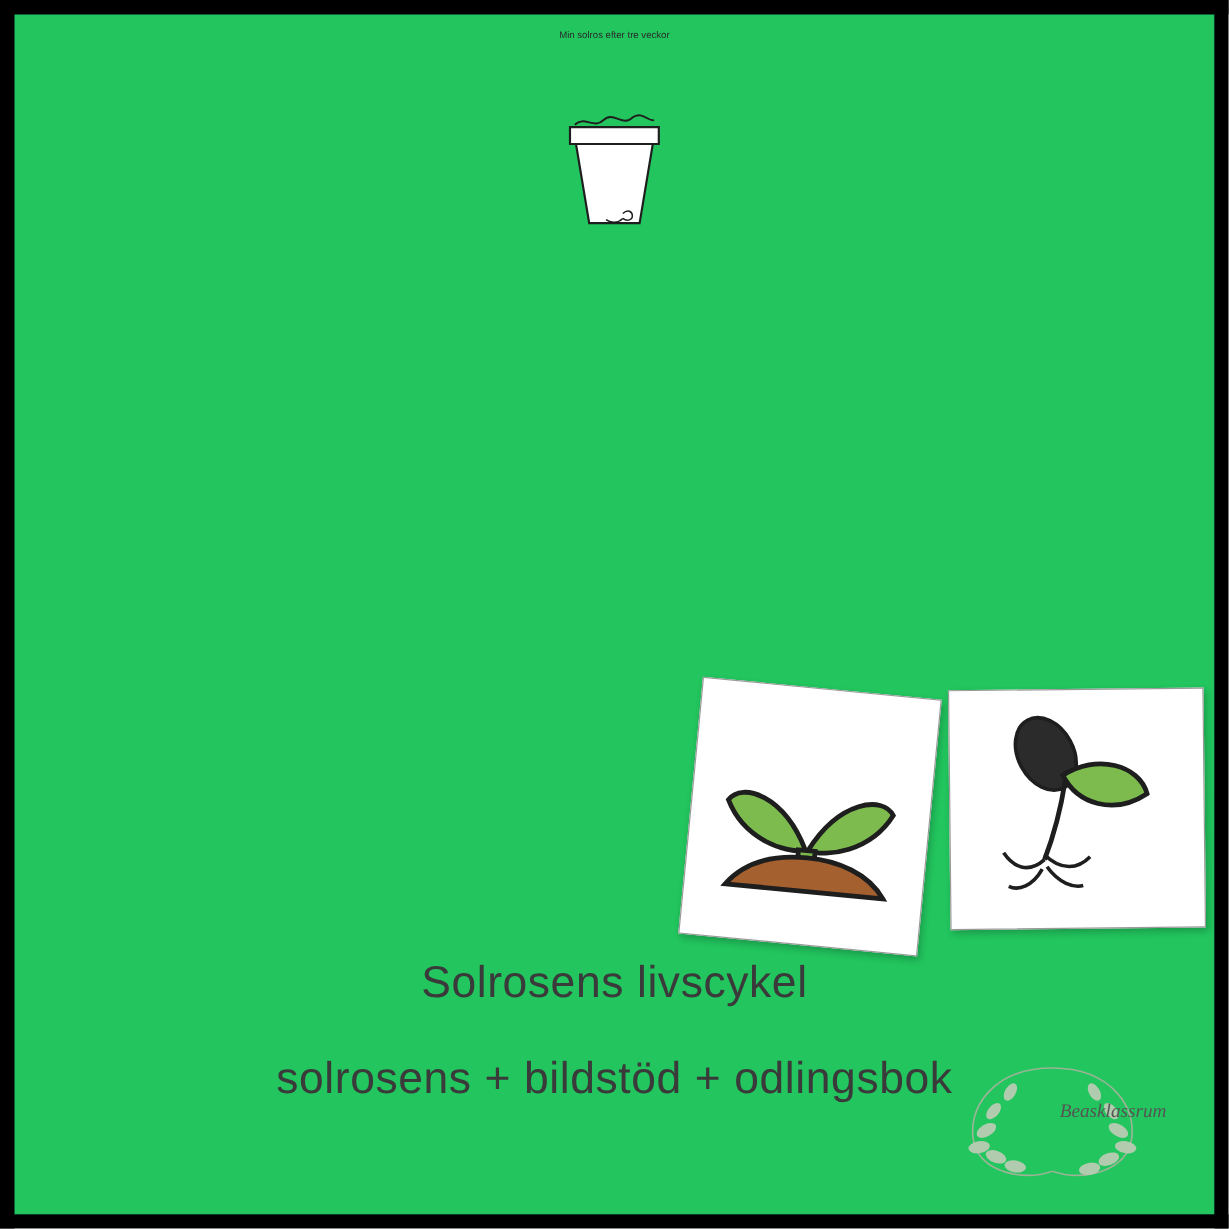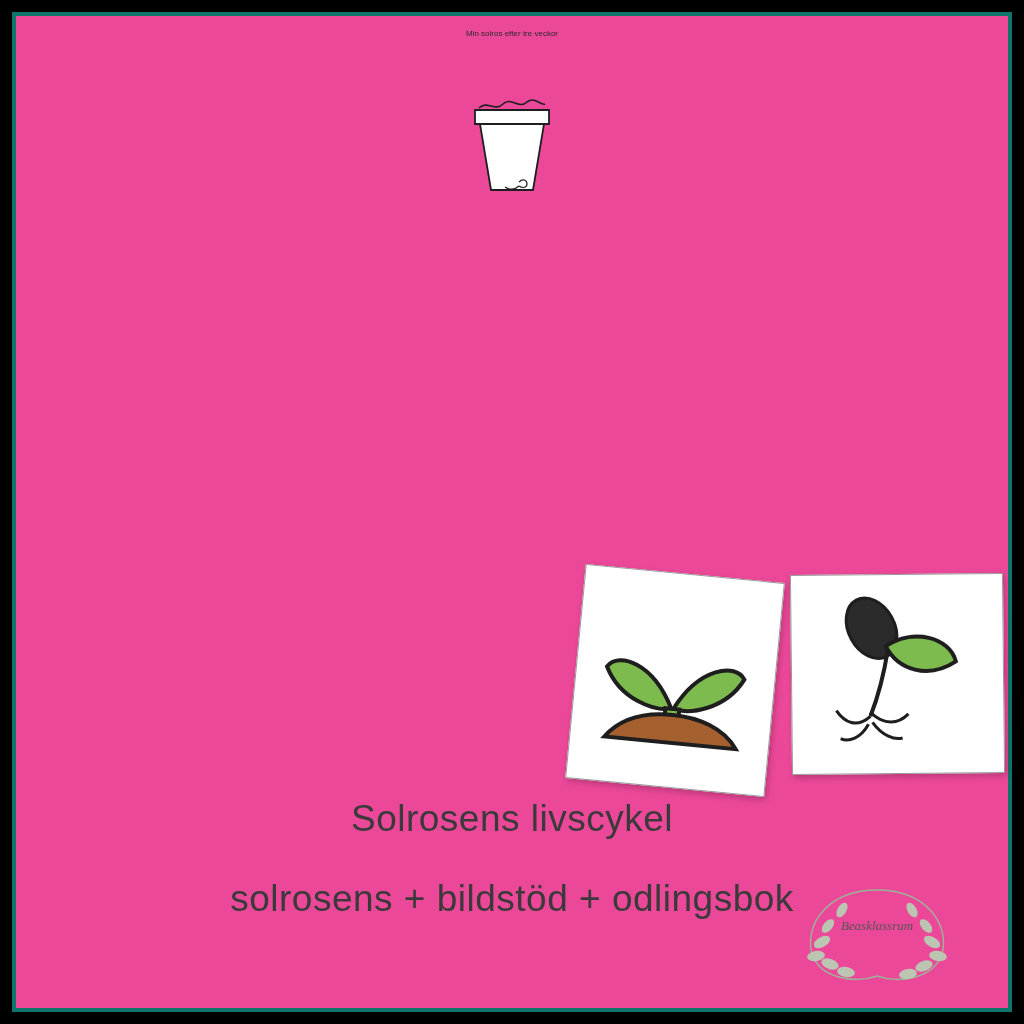--- a/index.html
+++ b/index.html
@@ -131,21 +131,21 @@
 
   
   #sheet-weeks {
     left: 639px; top: 290px; width: 340px; height: 244px;
     border: 1px dashed #555;
     background: #fff;
     box-shadow: 2px 3px 6px rgba(0,0,0,0.18);
   }
   .weeks-inner {
     position: absolute; left: 9px; top: 9px; right: 9px; bottom: 9px;
-    border: 7px solid #0f766e; background: #ec4899;
+    border: 3px solid #0f766e; background: #22c55e;
   }
   .weeks-title {
     text-align: center; font-size: 8px; margin-top: 13px; color: #2b2b2b;
   }
 
   
   #card-sprout {
     left: 575px; top: 573px; width: 200px; height: 215px;
     transform: rotate(5.5deg);
     transform-origin: center center;
@@ -166,21 +166,21 @@
     position: absolute; left: 0; top: 878px; width: 1024px;
     text-align: center; font-size: 37px; color: #3a3a3a;
     letter-spacing: 0.5px;
   }
   .brand {
     position: absolute; right: 52px; bottom: 38px;
     width: 190px; height: 110px;
   }
   .brand-text {
     position: absolute; left: 0; top: 42px; width: 190px;
-    text-align: center; font-size: 13px; color: #555;
+    text-align: right; font-size: 16px; color: #555;
     font-family: "Liberation Serif", serif; font-style: italic;
   }
   svg { display: block; }
 </style>
 </head>
 <body>
 
 <div id="stage">
 
   <div class="green-band"></div>

